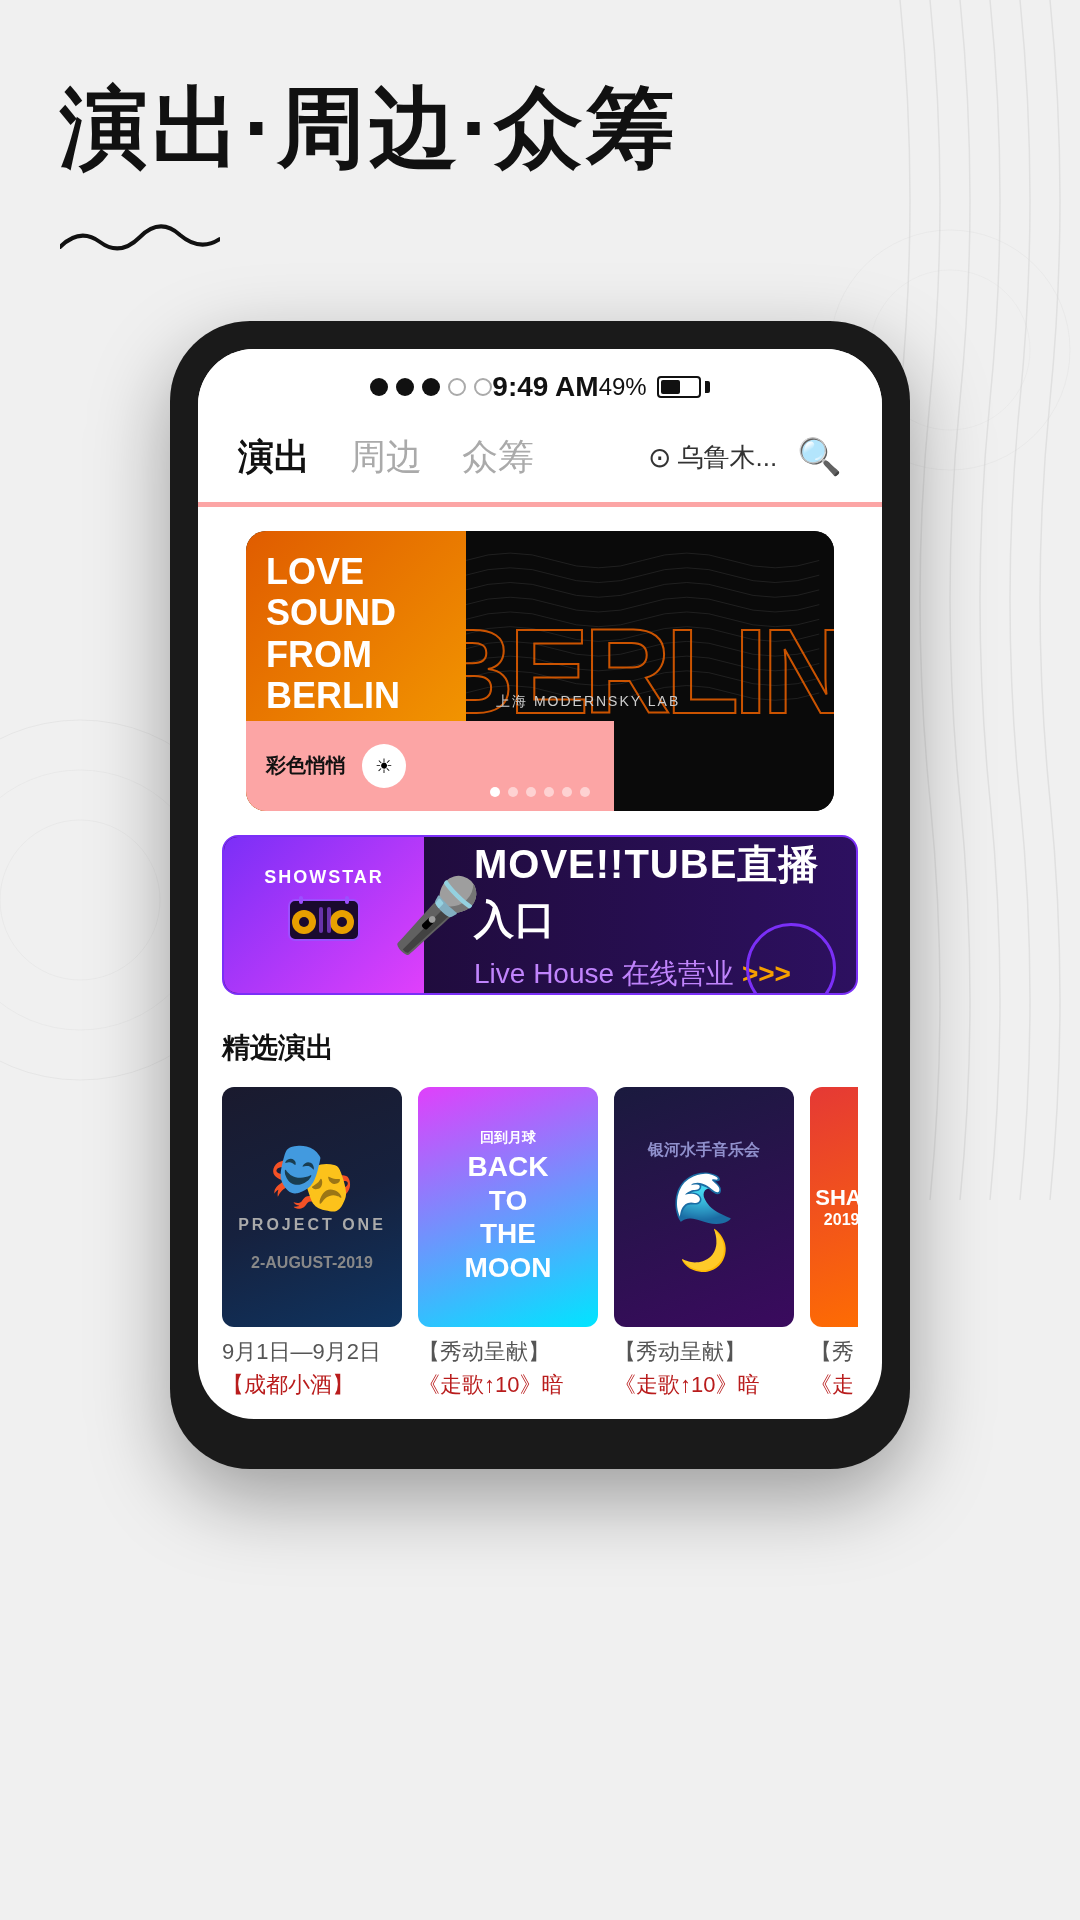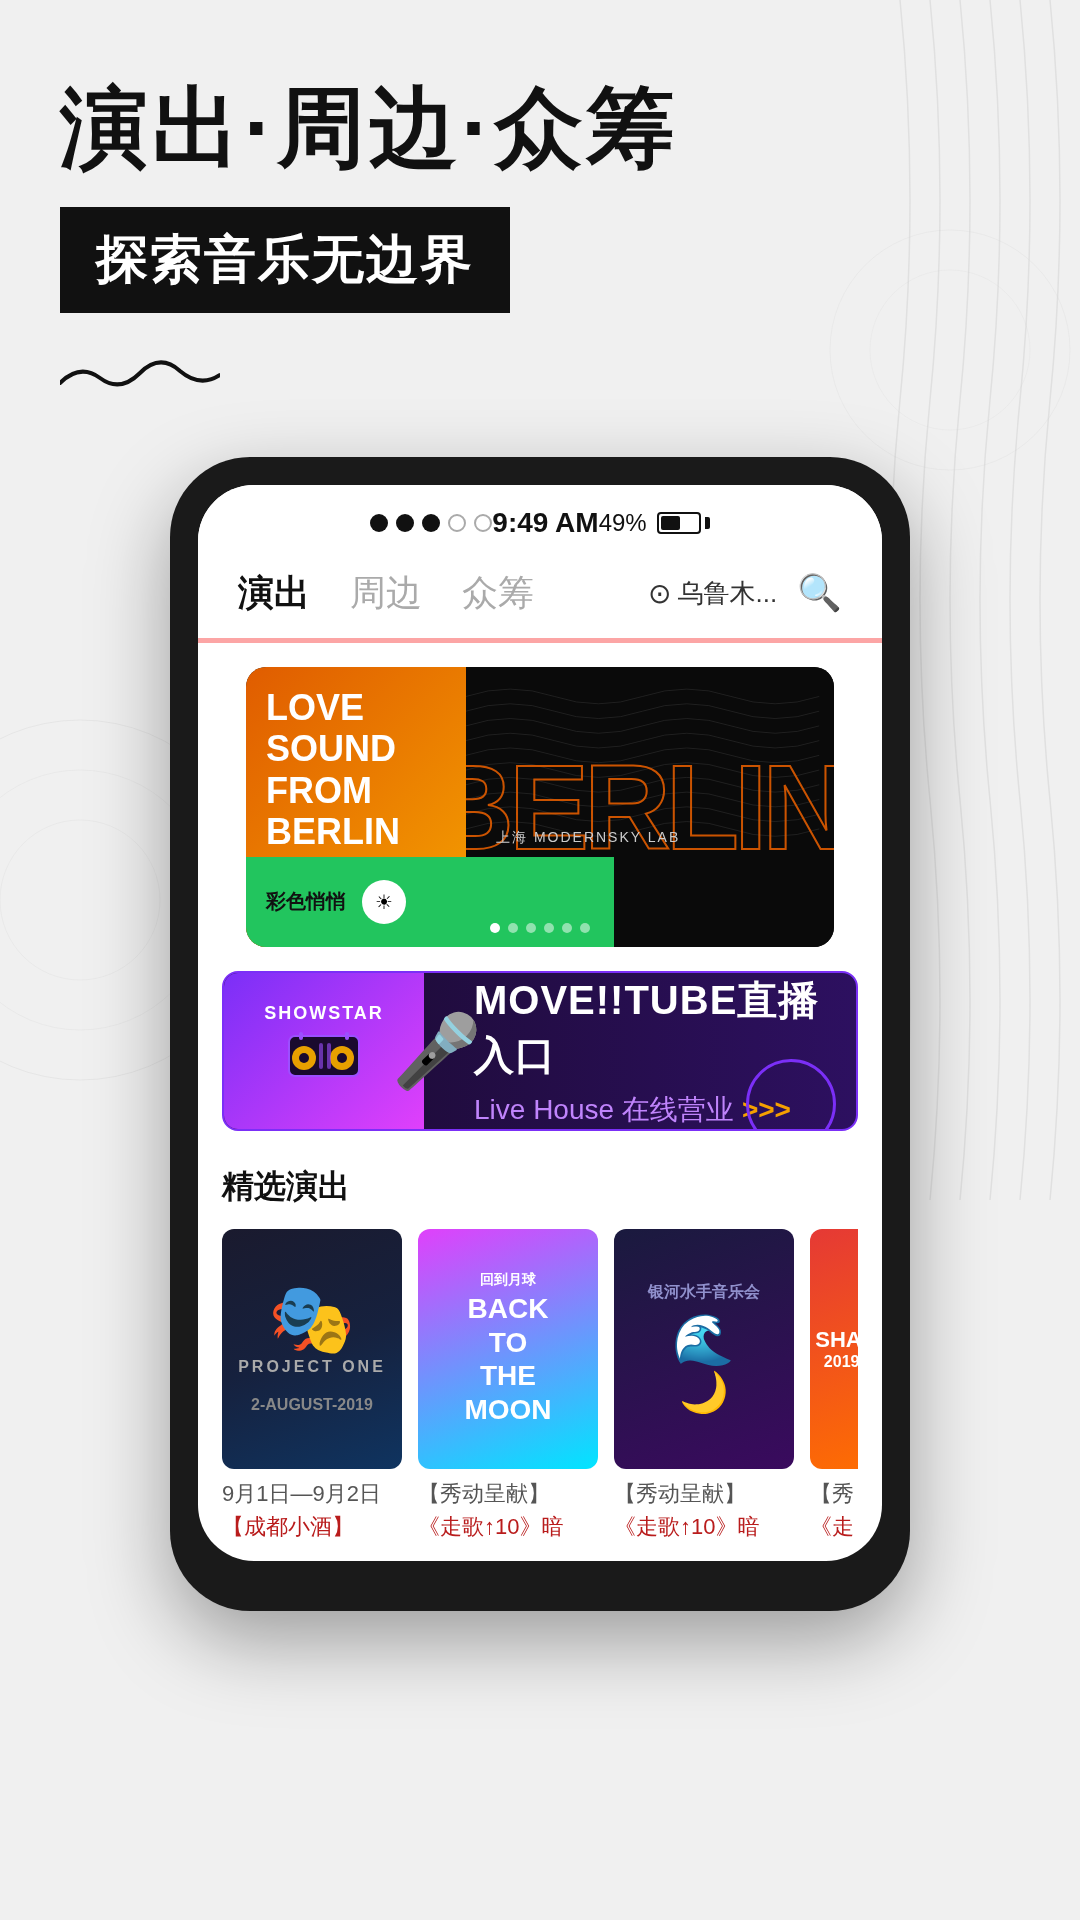--- a/index.html
+++ b/index.html
@@ -222,21 +222,21 @@
       font-weight: 900;
       color: #fff;
       line-height: 1.15;
       text-transform: uppercase;
     }
 
     .banner-bottom-bar {
       position: absolute;
       bottom: 0; left: 0; right: 220px;
       height: 90px;
-      background: #22c55e;
+      background: #fca5a5;
       display: flex;
       align-items: center;
       padding: 0 20px;
       gap: 16px;
     }
 
     .banner-circle {
       width: 44px;
       height: 44px;
       border-radius: 50%;
@@ -389,21 +389,21 @@
       border-radius: 50%;
       border: 3px solid #7b2ff7;
     }
 
     
     .featured-section {
       padding: 10px 24px 20px 24px;
     }
 
     .section-title {
-      font-size: 32px;
+      font-size: 28px;
       font-weight: 700;
       color: #111;
       margin-bottom: 20px;
     }
 
     .cards-row {
       display: flex;
       gap: 16px;
       overflow: hidden;
     }
@@ -516,23 +516,20 @@
     <circle cx="80" cy="900" r="180" stroke="#ccc" stroke-width="1" fill="none" opacity="0.3"></circle>
     <circle cx="80" cy="900" r="130" stroke="#ccc" stroke-width="1" fill="none" opacity="0.2"></circle>
     <circle cx="80" cy="900" r="80" stroke="#ccc" stroke-width="1" fill="none" opacity="0.2"></circle>
     <circle cx="950" cy="350" r="120" stroke="#ccc" stroke-width="1" fill="none" opacity="0.2"></circle>
     <circle cx="950" cy="350" r="80" stroke="#ccc" stroke-width="1" fill="none" opacity="0.15"></circle>
   </svg>
 </div>
 
 <div class="header-section">
   <h1 class="main-title">演出·周边·众筹</h1>
-  <div class="subtitle-box">
-    <span class="subtitle-text">探索音乐无边界</span>
-  </div>
   <div>
     <svg class="wave-decoration" viewBox="0 0 160 40" fill="none" xmlns="http://www.w3.org/2000/svg">
       <path d="M0 30 Q20 10 40 25 Q60 40 80 20 Q100 0 120 18 Q140 35 160 22" stroke="#111" stroke-width="4" fill="none" stroke-linecap="round"></path>
     </svg>
   </div>
 </div>
 
 <div class="phone-wrapper">
   <div class="phone-frame">
     <div class="phone-screen">

